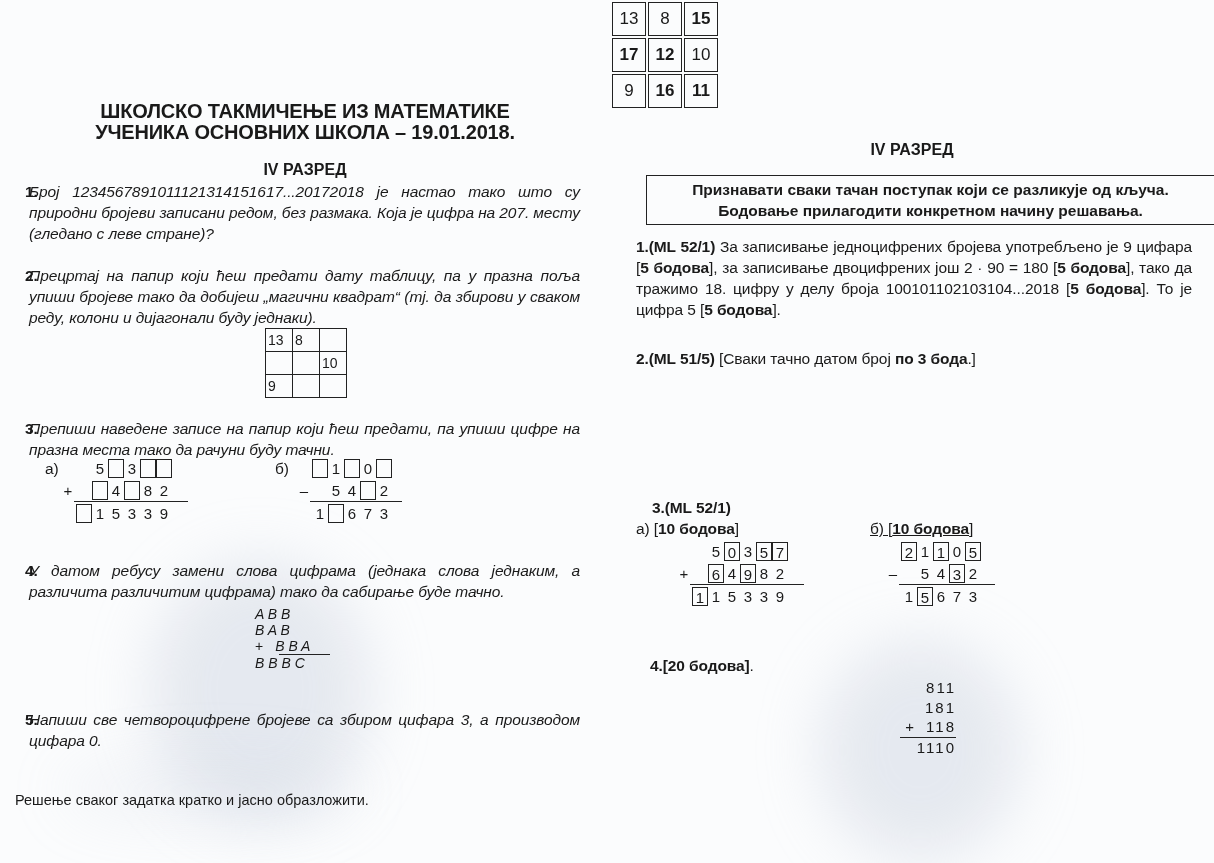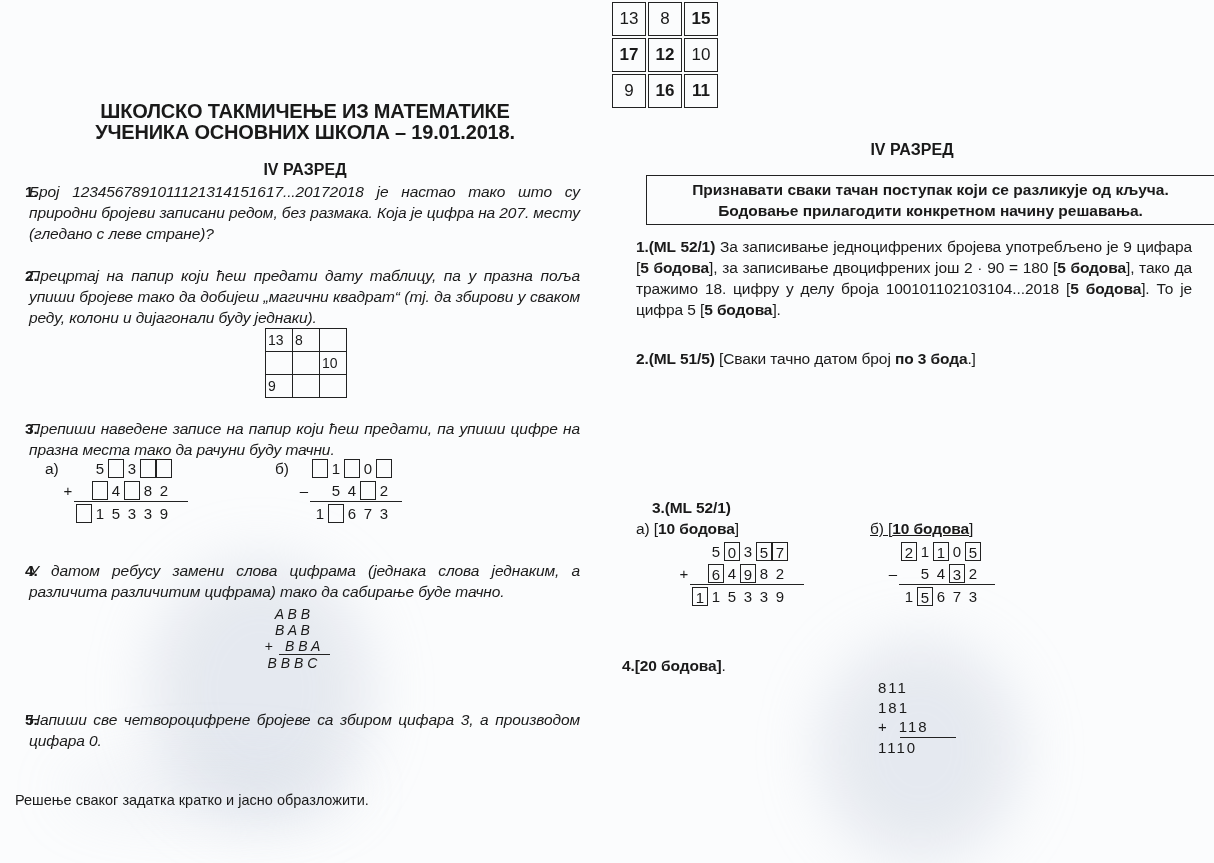--- a/index.html
+++ b/index.html
@@ -24,21 +24,21 @@
     .grid td { border:1.5px solid #222; width:22px; height:22px; font-size:14px; text-align:left; padding:0 2px; vertical-align:middle; }
     .grid2 td { border:1.5px solid #222; width:30px; height:30px; font-size:17px; text-align:center; vertical-align:middle; }
     .bold { font-weight:bold; }
     .arith { position:absolute; font-size:15px; letter-spacing:0; }
     .row { display:flex; height:22px; align-items:center; }
     .d { width:16px; height:19px; text-align:center; line-height:19px; display:inline-block; }
     .d.box { border:1.3px solid #222; box-sizing:border-box; }
     .line { border-top:1.3px solid #222; }
     .note { font-size:14.5px; line-height:20px; }
     .boxed { position:absolute; border:1.5px solid #222; text-align:center; font-weight:bold; font-size:15.5px; line-height:21px; padding:3px 0; }
-    .rebus { position:absolute; font-style:italic; font-size:14px; line-height:16px; text-align:center; }
+    .rebus { position:absolute; font-style:italic; font-size:14px; line-height:16px; text-align:left; }
   </style>
 </head>
 <body>
 
 <div class="page page-left">
   <div class="smudge" style="left:150px;top:560px;width:220px;height:260px;"></div>
   <div class="smudge" style="left:60px;top:760px;width:300px;height:60px;opacity:.5"></div>
 
   <div class="abs center hdr" style="left:0;width:610px;top:101px;font-size:20px;">
     <div>ШКОЛСКО ТАКМИЧЕЊЕ ИЗ МАТЕМАТИКЕ</div>
@@ -250,24 +250,24 @@
     <div class="line" style="margin-left:14px;width:96px;"></div>
     <div class="row" style="padding-left:16px;">
         <span class="d">1</span>
         <span class="d box">5</span>
         <span class="d">6</span>
         <span class="d">7</span>
         <span class="d">3</span>
       </div>
   </div>
 
-  <div class="abs q" style="left:12px;top:655px;">
+  <div class="abs q" style="left:40px;top:655px;">
     <b>4.</b><b>[20 бодова]</b><span>.</span>
   </div>
-  <div class="abs" style="left:268px;top:678px;width:78px;font-size:15px;line-height:19.5px;letter-spacing:2px;">
+  <div class="abs" style="left:268px;top:678px;width:78px;font-size:15px;line-height:19.5px;text-align:right;letter-spacing:2px;">
     <div>811</div>
     <div>181</div>
     <div><span style="margin-right:10px;">+</span><span>118</span></div>
     <div class="line" style="margin-left:22px;width:56px;"></div>
     <div>1110</div>
   </div>
 
 </div>
 
 </body></html>

